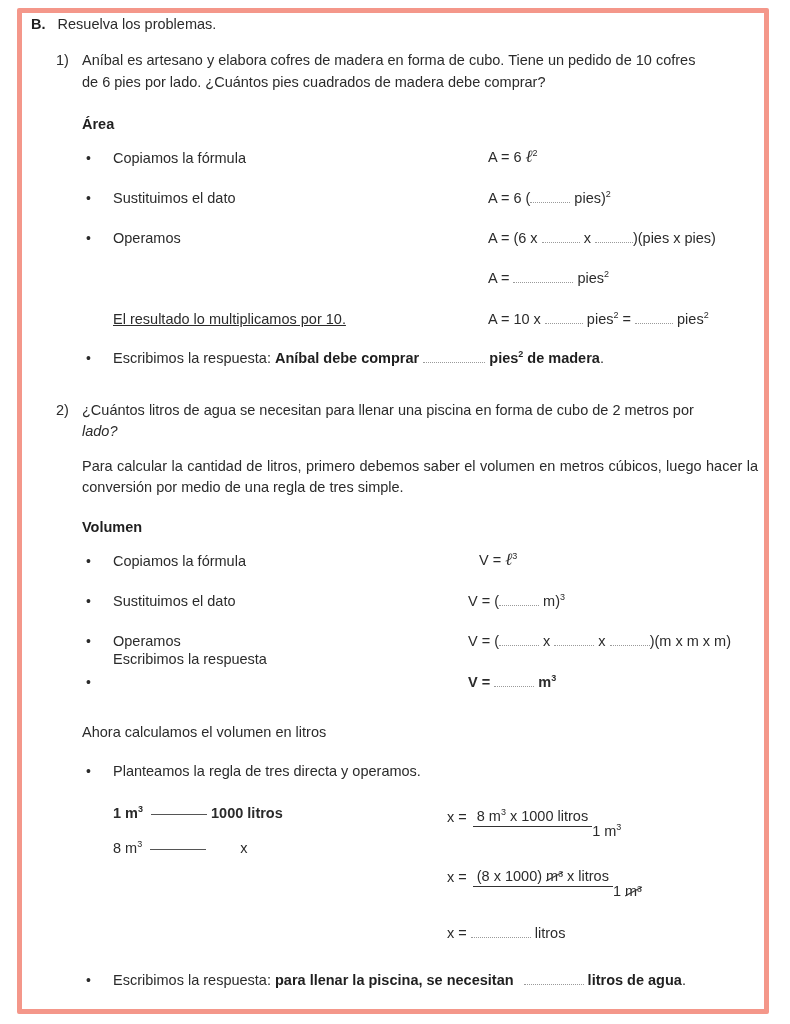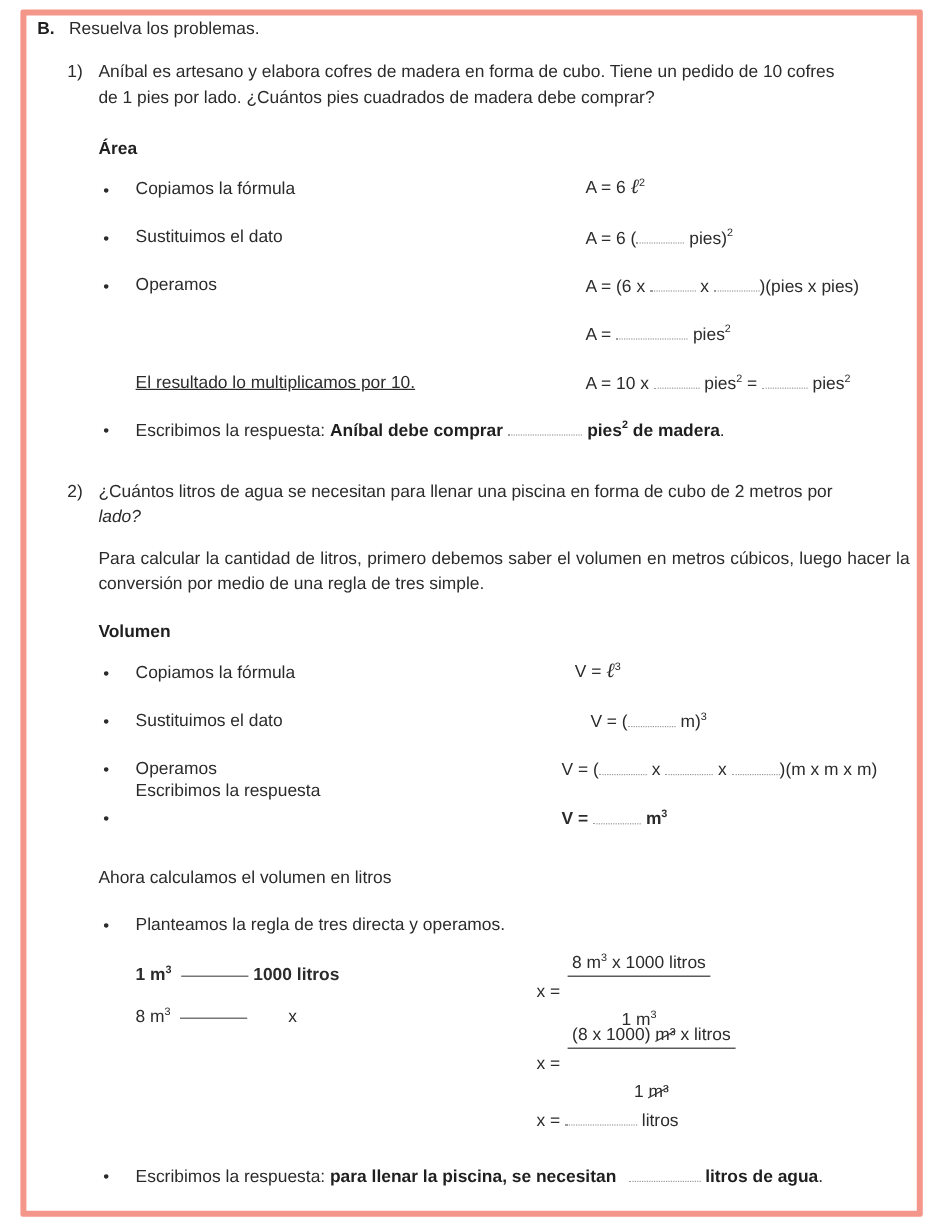--- a/index.html
+++ b/index.html
@@ -8,41 +8,41 @@
   .frame { position: absolute; left: 17px; top: 8px; width: 752px; height: 1006px;
     border: 5px solid #f4978a; box-sizing: border-box; border-radius: 2px; background: #fff; }
   .abs { position: absolute; white-space: nowrap; }
   .bold { font-weight: bold; color: #1f1f1f; }
   .blank { display: inline-block; border-bottom: 1px dotted #9a9a9a; height: 12px; vertical-align: baseline; }
   sup { font-size: 9px; vertical-align: 6px; line-height: 0; }
   .ell { font-family: "DejaVu Serif", serif; font-style: italic; font-size: 17px; }
   .bullet { position: absolute; font-size: 14px; }
   .frac { position: absolute; display: flex; align-items: center; }
   .frac .x { margin-right: 6px; }
-  .frac .fr { display: inline-flex; flex-direction: column; align-items: center; }
+  .frac .fr { display: inline-flex; flex-direction: row; align-items: center; }
   .frac .num { padding: 0 4px 2px 4px; border-bottom: 1px solid #333; }
   .frac .den { padding-top: 2px; margin-top: 26px; }
   .strike { position: relative; display: inline-block; }
   .strike::after { content: ""; position: absolute; left: -1px; right: -1px; top: 50%; border-top: 1px solid #333; transform: rotate(-28deg); }
   .line { display: inline-block; width: 56px; border-top: 1.5px solid #555; vertical-align: middle; margin: 0 4px; }
   .para { position: absolute; left: 82px; width: 676px; line-height: 21px; }
 </style>
 </head>
 <body>
 
 <div class="frame"></div>
 
 <div class="abs" style="left:31px; top:16px;">
   <span class="bold">B.</span>
   <span style="margin-left:8px;">Resuelva los problemas.</span>
 </div>
 
 <div class="abs" style="left:56px; top:52px;">1)</div>
 <div class="abs" style="left:82px; top:52px;">Aníbal es artesano y elabora cofres de madera en forma de cubo. Tiene un pedido de 10 cofres</div>
-<div class="abs" style="left:82px; top:74px;">de 1 pies por lado. ¿Cuántos pies cuadrados de madera debe comprar?</div>
+<div class="abs" style="left:82px; top:74px;">de 6 pies por lado. ¿Cuántos pies cuadrados de madera debe comprar?</div>
 <div class="abs bold" style="left:82px; top:116px;">Área</div>
 
 <div class="bullet" style="left:86px; top:150px;">•</div>
 <div class="abs" style="left:113px; top:150px;">Copiamos la fórmula</div>
 <div class="abs" style="left:488px; top:146px;">
   <span>A = 6 </span><span class="ell">ℓ</span><sup>2</sup>
 </div>
 
 <div class="bullet" style="left:86px; top:190px;">•</div>
 <div class="abs" style="left:113px; top:190px;">Sustituimos el dato</div>
@@ -77,21 +77,21 @@
 <div class="abs bold" style="left:82px; top:519px;">Volumen</div>
 
 <div class="bullet" style="left:86px; top:553px;">•</div>
 <div class="abs" style="left:113px; top:553px;">Copiamos la fórmula</div>
 <div class="abs" style="left:443px; top:549px;margin-left:36px;">
   <span>V = </span><span class="ell">ℓ</span><sup>3</sup>
 </div>
 
 <div class="bullet" style="left:86px; top:593px;">•</div>
 <div class="abs" style="left:113px; top:593px;">Sustituimos el dato</div>
-<div class="abs" style="left:468px; top:593px;margin-left:24px;">
+<div class="abs" style="left:468px; top:593px;">
   <span>V = (</span><span class="blank" style="width:40px"></span><span> m)</span><sup>3</sup>
 </div>
 
 <div class="bullet" style="left:86px; top:633px;">•</div>
 <div class="abs" style="left:113px; top:633px;">Operamos</div>
 <div class="abs" style="left:468px; top:633px;">
   <span>V = (</span><span class="blank" style="width:40px"></span><span> x </span><span class="blank" style="width:40px"></span><span> x </span><span class="blank" style="width:40px"></span><span>)(m x m x m)</span>
 </div>
 
 <div class="bullet" style="left:86px; top:674px;">•</div>

